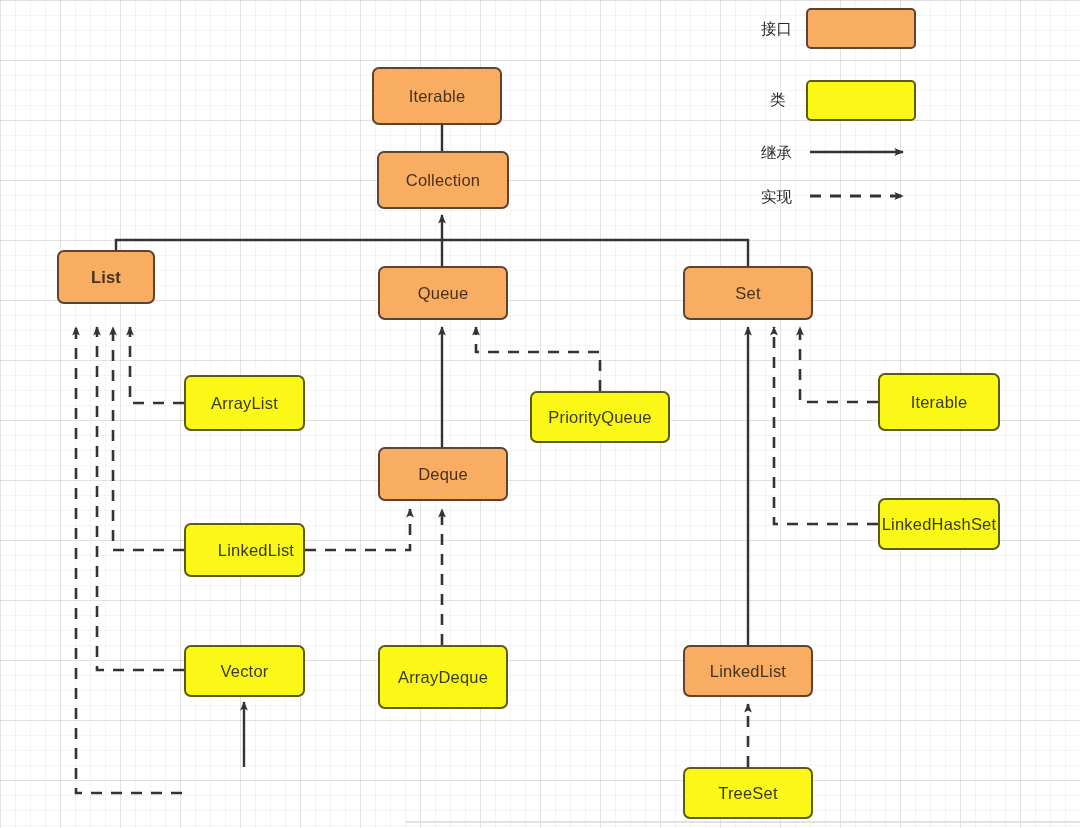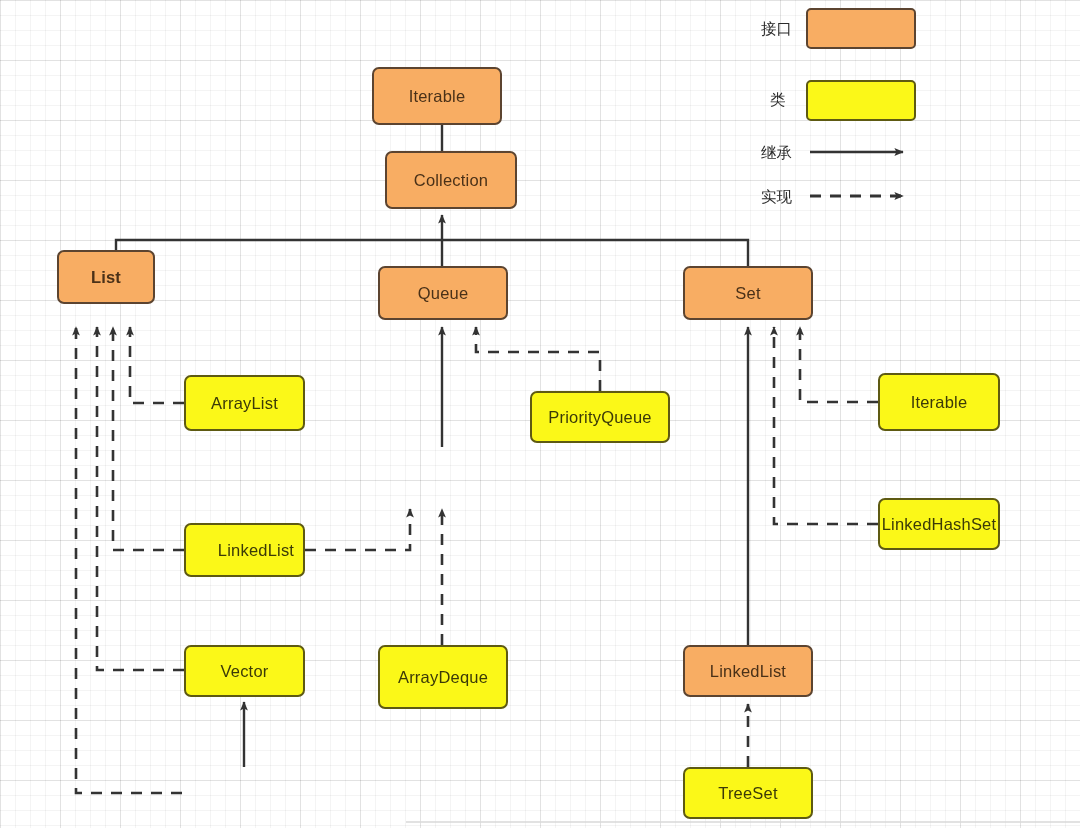--- a/index.html
+++ b/index.html
@@ -129,28 +129,29 @@
     <g fill="none" stroke="#333333" stroke-linecap="butt">
       <path d="M810,152 L903,152" stroke-width="2.6" marker-end="url(#arrow)"></path>
       <path d="M810,196 L903,196" stroke-width="3" stroke-dasharray="11,9" marker-end="url(#arrow)"></path>
     </g>
 
     <path d="M406,822 L1080,822" stroke="#d8d8d8" stroke-width="1.4" fill="none"></path>
   </svg>
 
   <div class="node iface" style="left:372px; top:31px; width:130px; height:58px;margin-top:36px;">Iterable</div>
 
-  <div class="node iface" style="left:385px; top:151px; width:132px; height:58px;">Collection</div>
+  <div class="node iface" style="left:377px; top:151px; width:132px; height:58px;">Collection</div>
 
   <div class="node iface" style="left:57px; top:250px; width:98px; height:54px;font-weight:bold;">List</div>
 
   <div class="node iface" style="left:378px; top:266px; width:130px; height:54px;">Queue</div>
 
   <div class="node iface" style="left:683px; top:266px; width:130px; height:54px;">Set</div>
 
+  <div class="node iface" style="left:378px; top:447px; width:130px; height:54px;">Deque</div>
 
   <div class="node iface" style="left:683px; top:645px; width:130px; height:52px;">LinkedList</div>
 
   <div class="node klass" style="left:184px; top:375px; width:121px; height:56px;">ArrayList</div>
 
   <div class="node klass" style="left:184px; top:523px; width:121px; height:54px;padding-left:23px;">LinkedList</div>
 
   <div class="node klass" style="left:184px; top:645px; width:121px; height:52px;">Vector</div>
 
 

